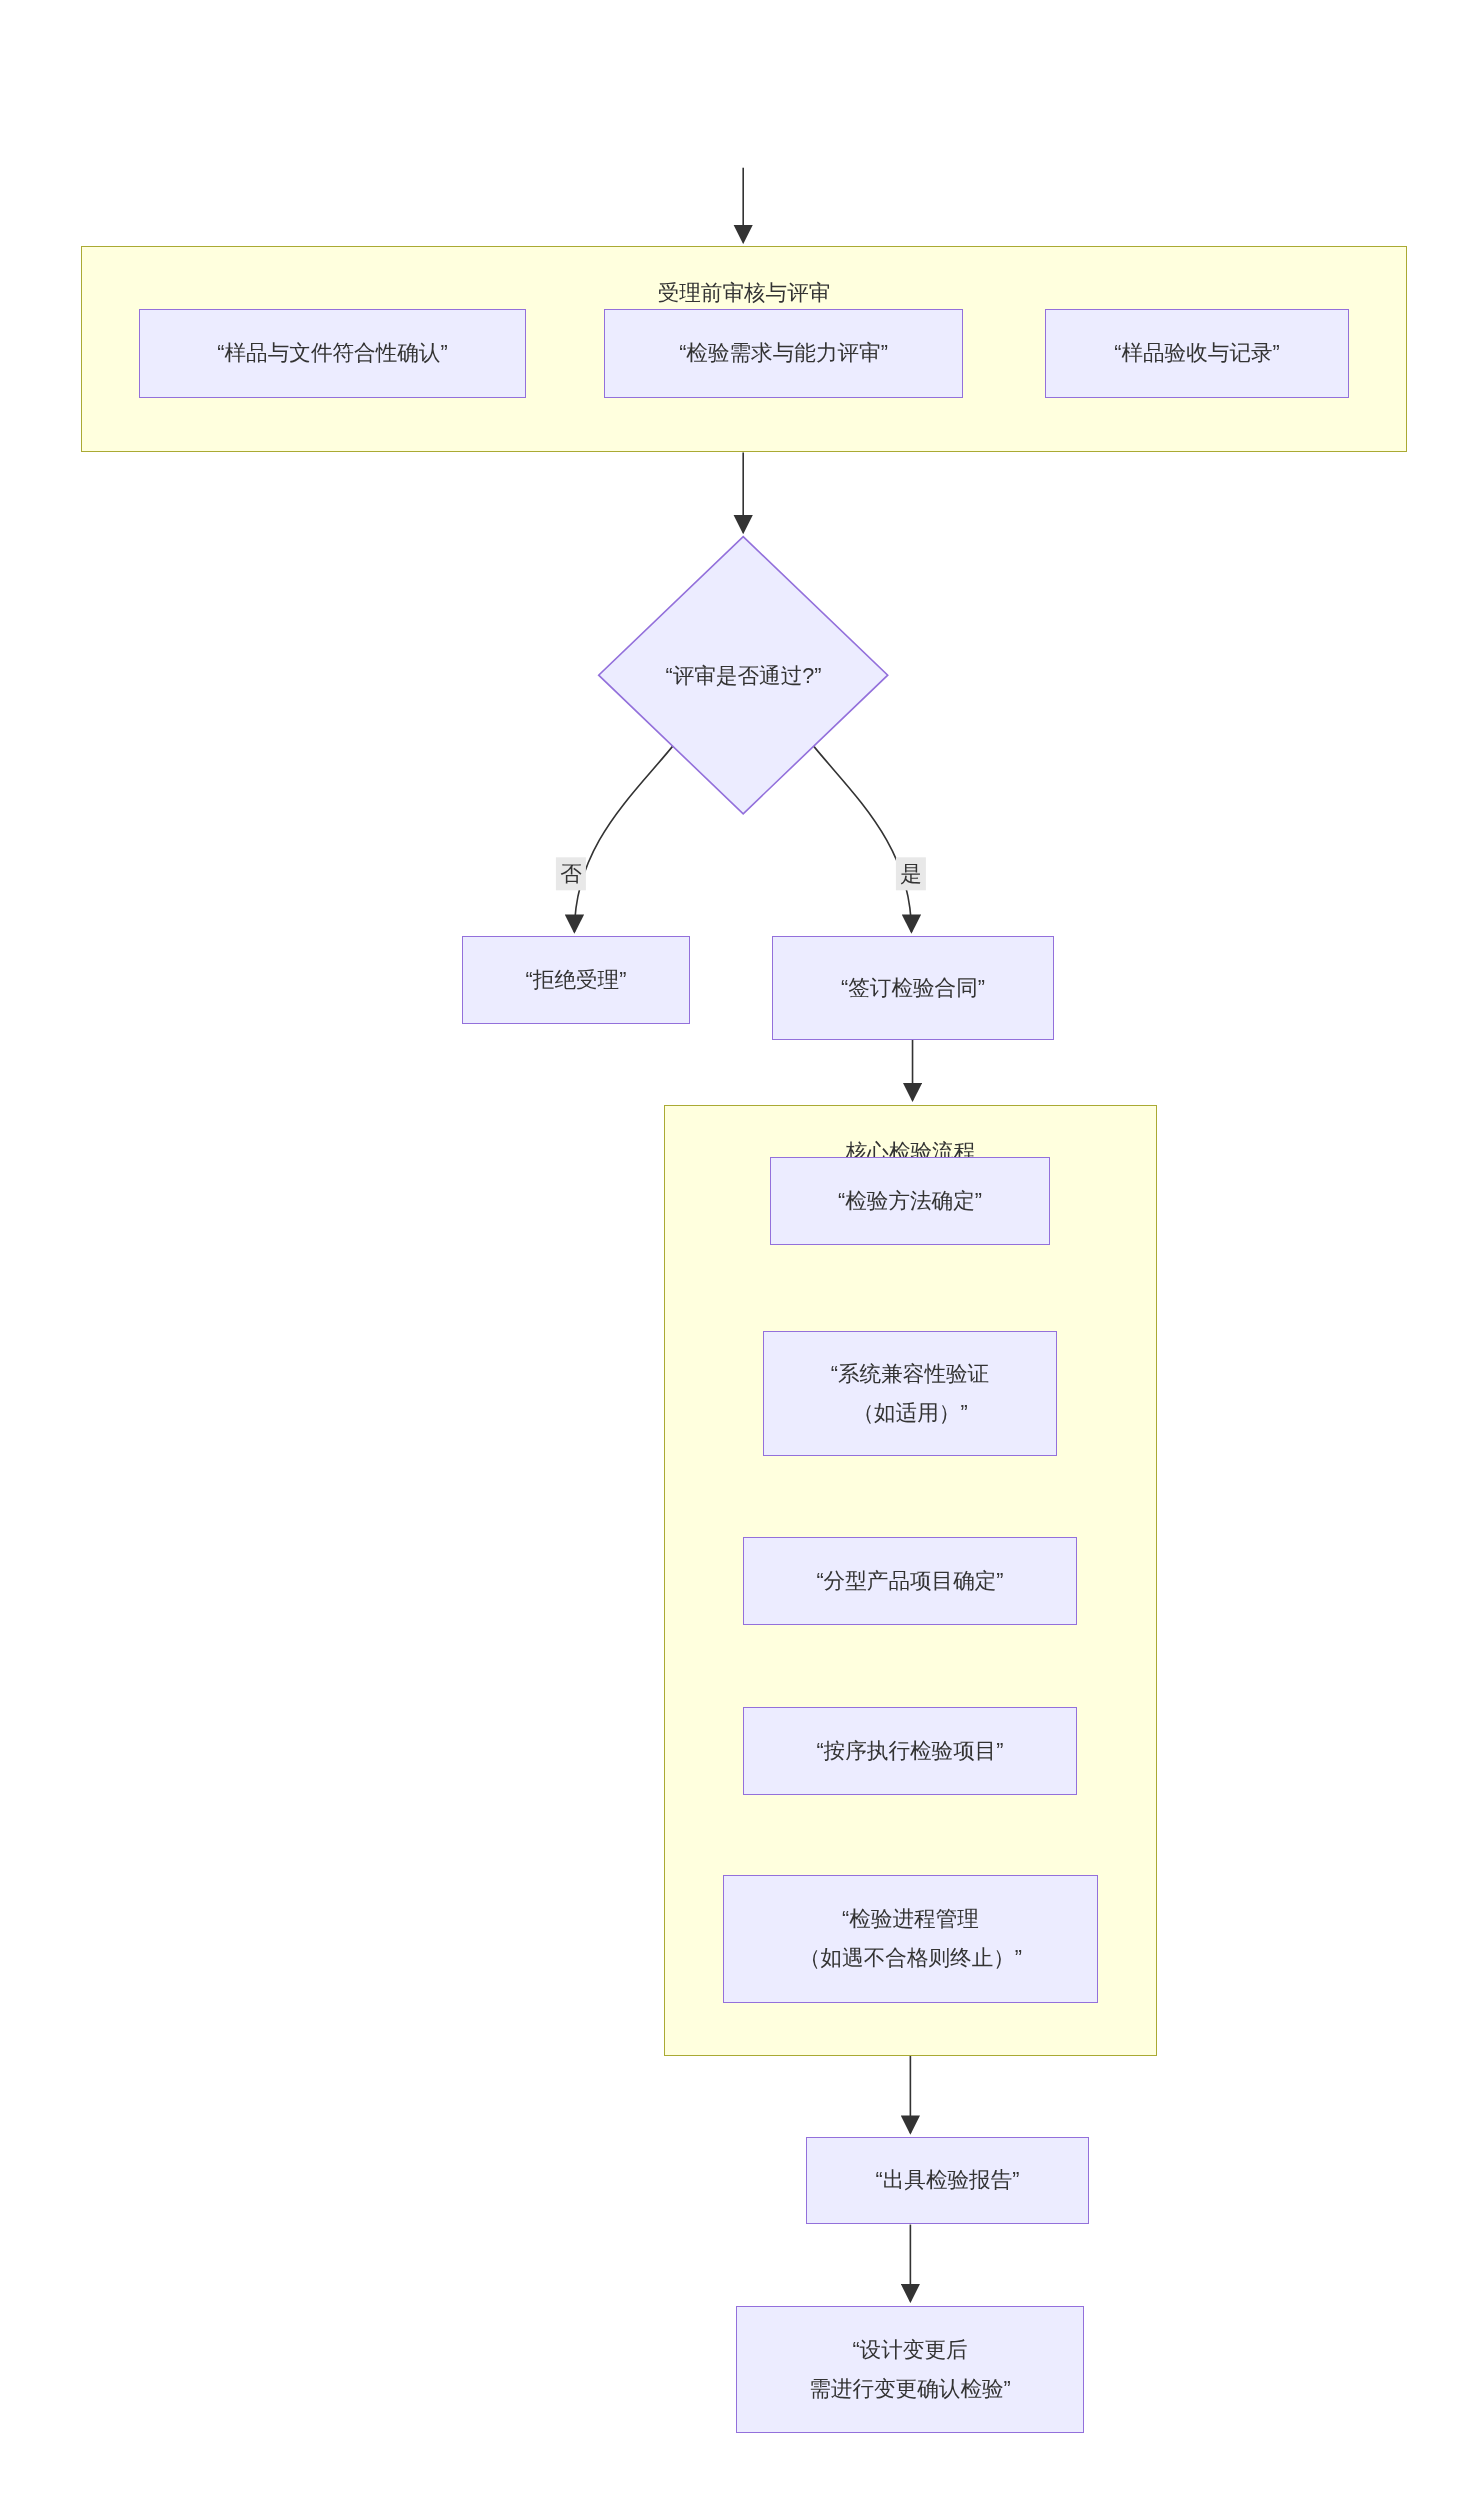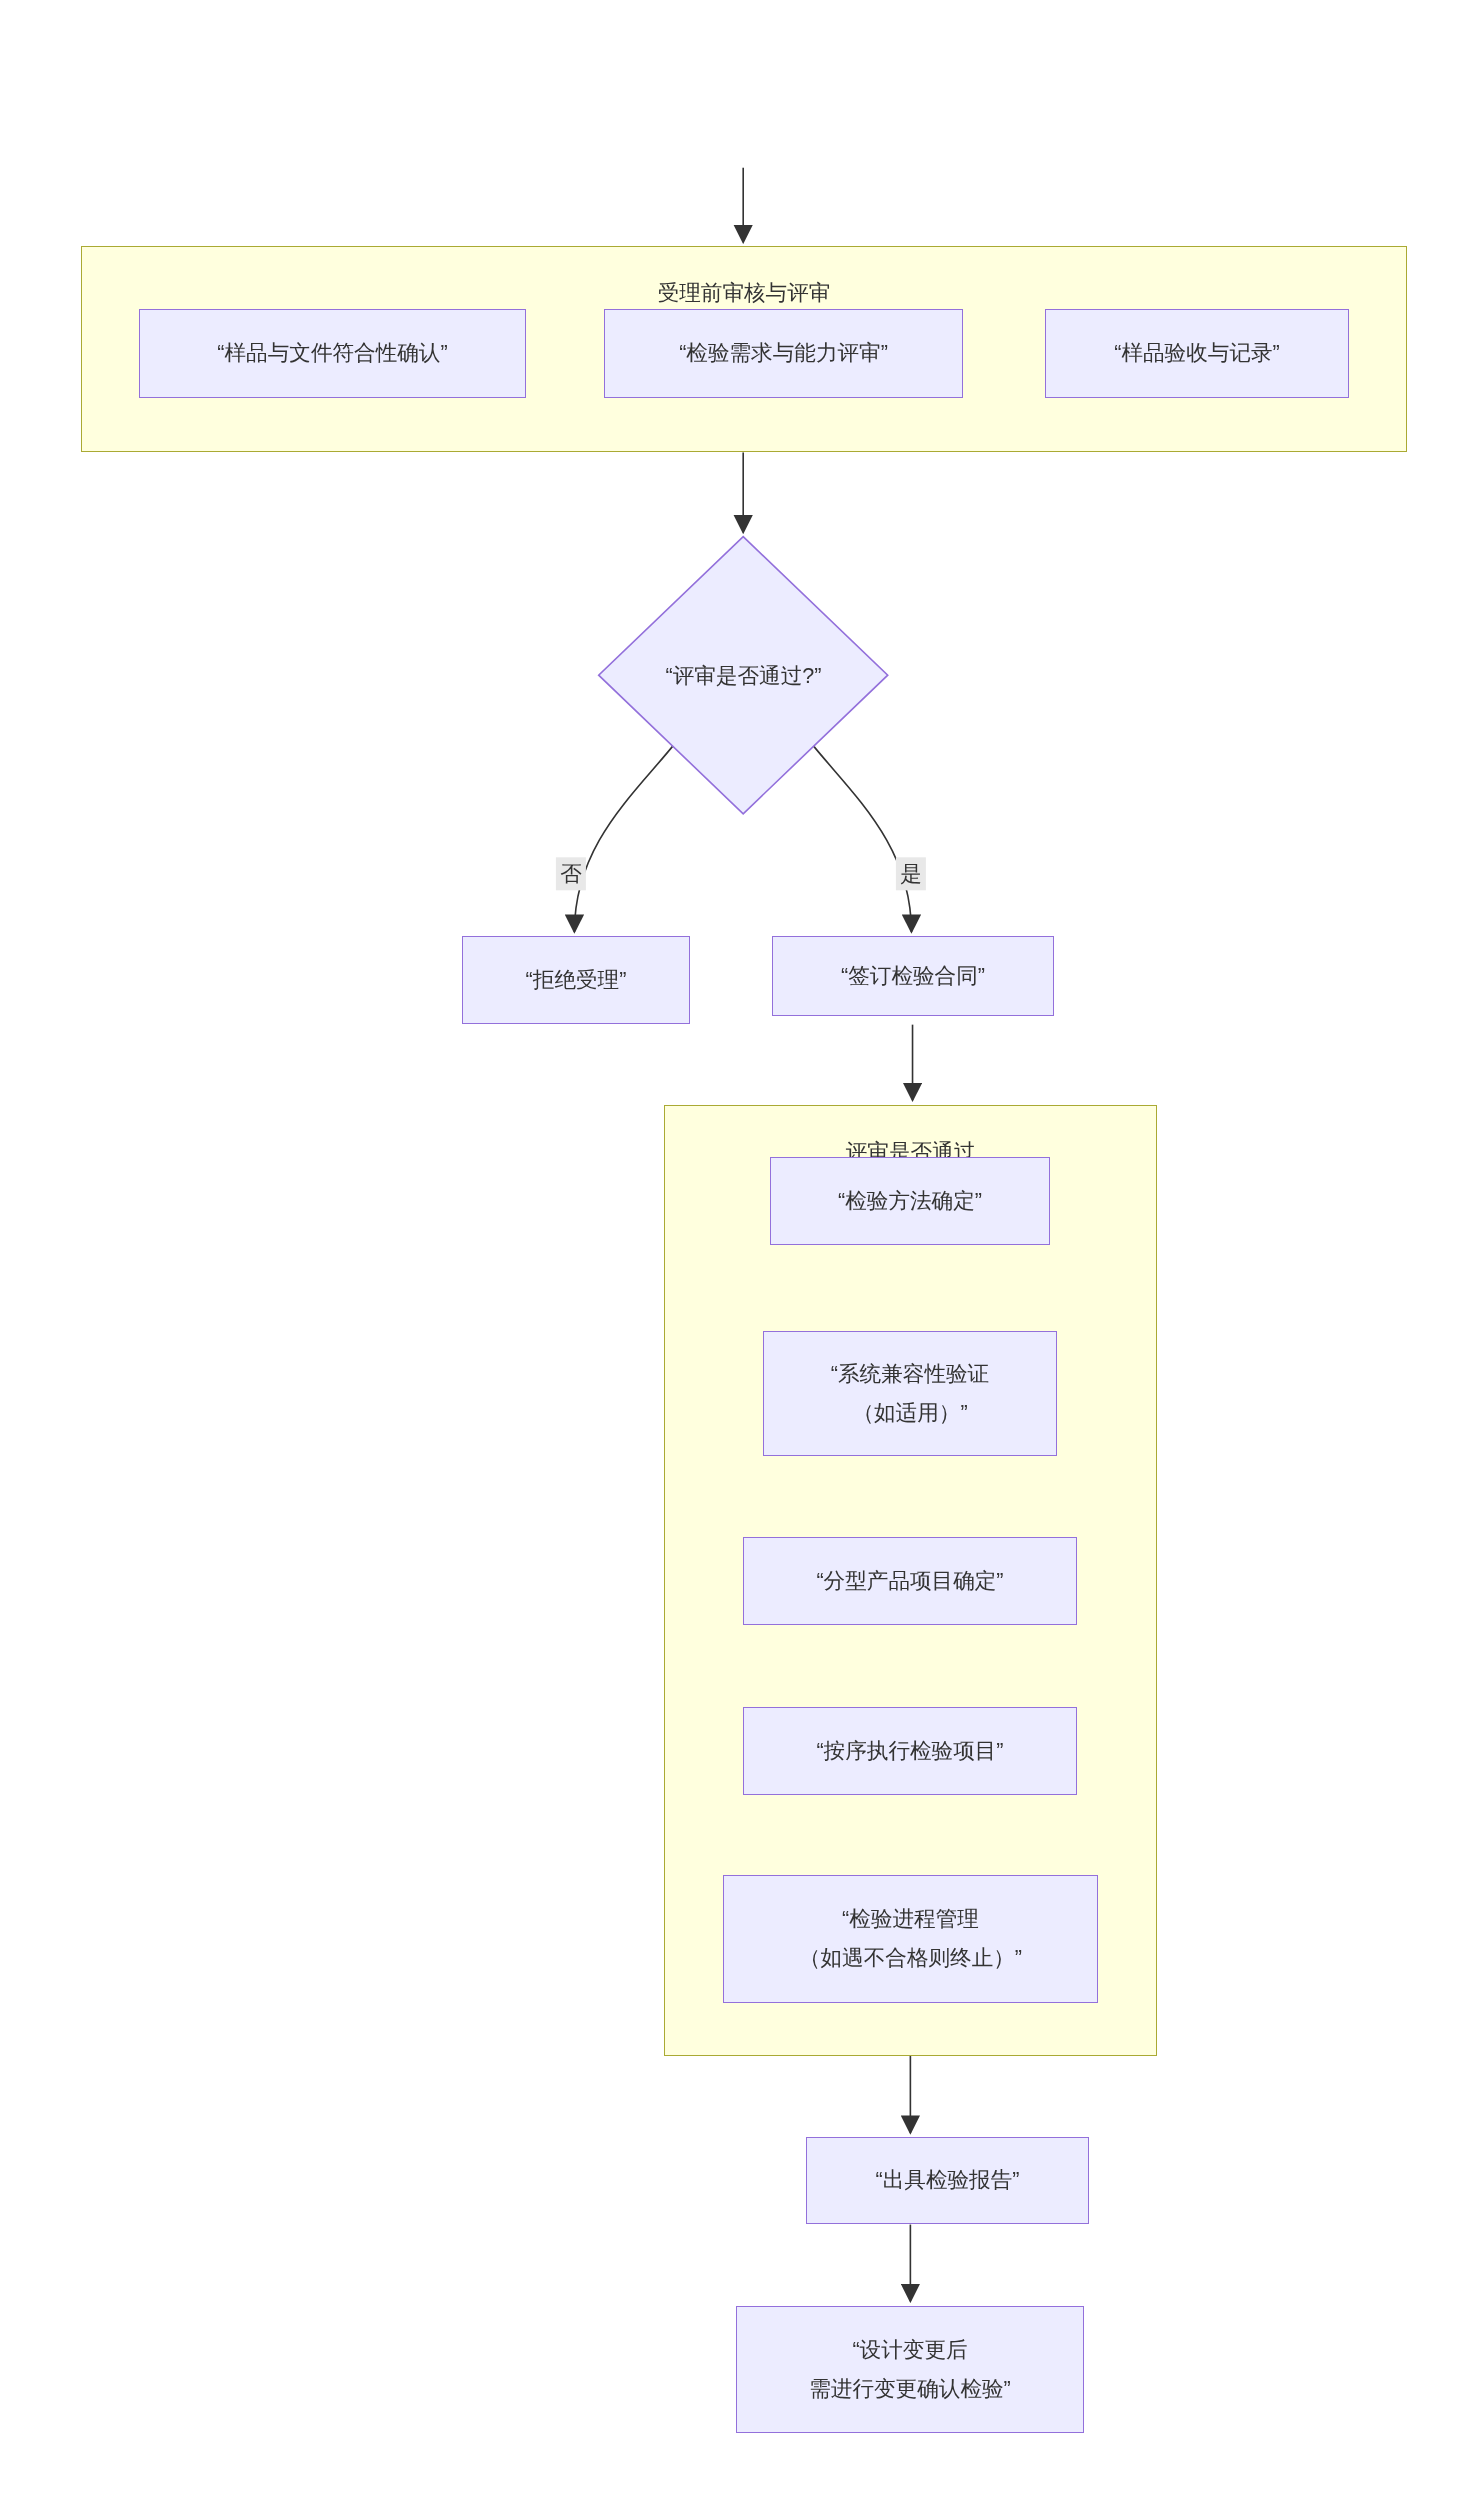--- a/index.html
+++ b/index.html
@@ -71,26 +71,26 @@
   <div class="diamond-label" style="left:599px;top:659px;width:289px;height:32px;">
     <span>“评审是否通过?”</span>
   </div>
 
   <div class="edge-label" style="left:571px;top:874px;">否</div>
   <div class="edge-label" style="left:911px;top:874px;">是</div>
 
   <div class="node" style="left:462px;top:936px;width:228px;height:88px;">
     <span>“拒绝受理”</span>
   </div>
-  <div class="node" style="left:772px;top:936px;width:282px;height:80px;">
+  <div class="node" style="left:772px;top:936px;width:282px;height:104px;">
     <span>“签订检验合同”</span>
   </div>
 
   <div class="cluster" style="left:664px;top:1105px;width:493px;height:951px;">
-    <div class="cluster-title">评审是否通过</div>
+    <div class="cluster-title">核心检验流程</div>
 
     <div class="node" style="left:105px;top:51px;width:280px;height:88px;">
       <span>“检验方法确定”</span>
     </div>
 
     <div class="node" style="left:98px;top:225px;width:294px;height:125px;">
       <span>“系统兼容性验证</span>
       <span>（如适用）”</span>
     </div>
 

